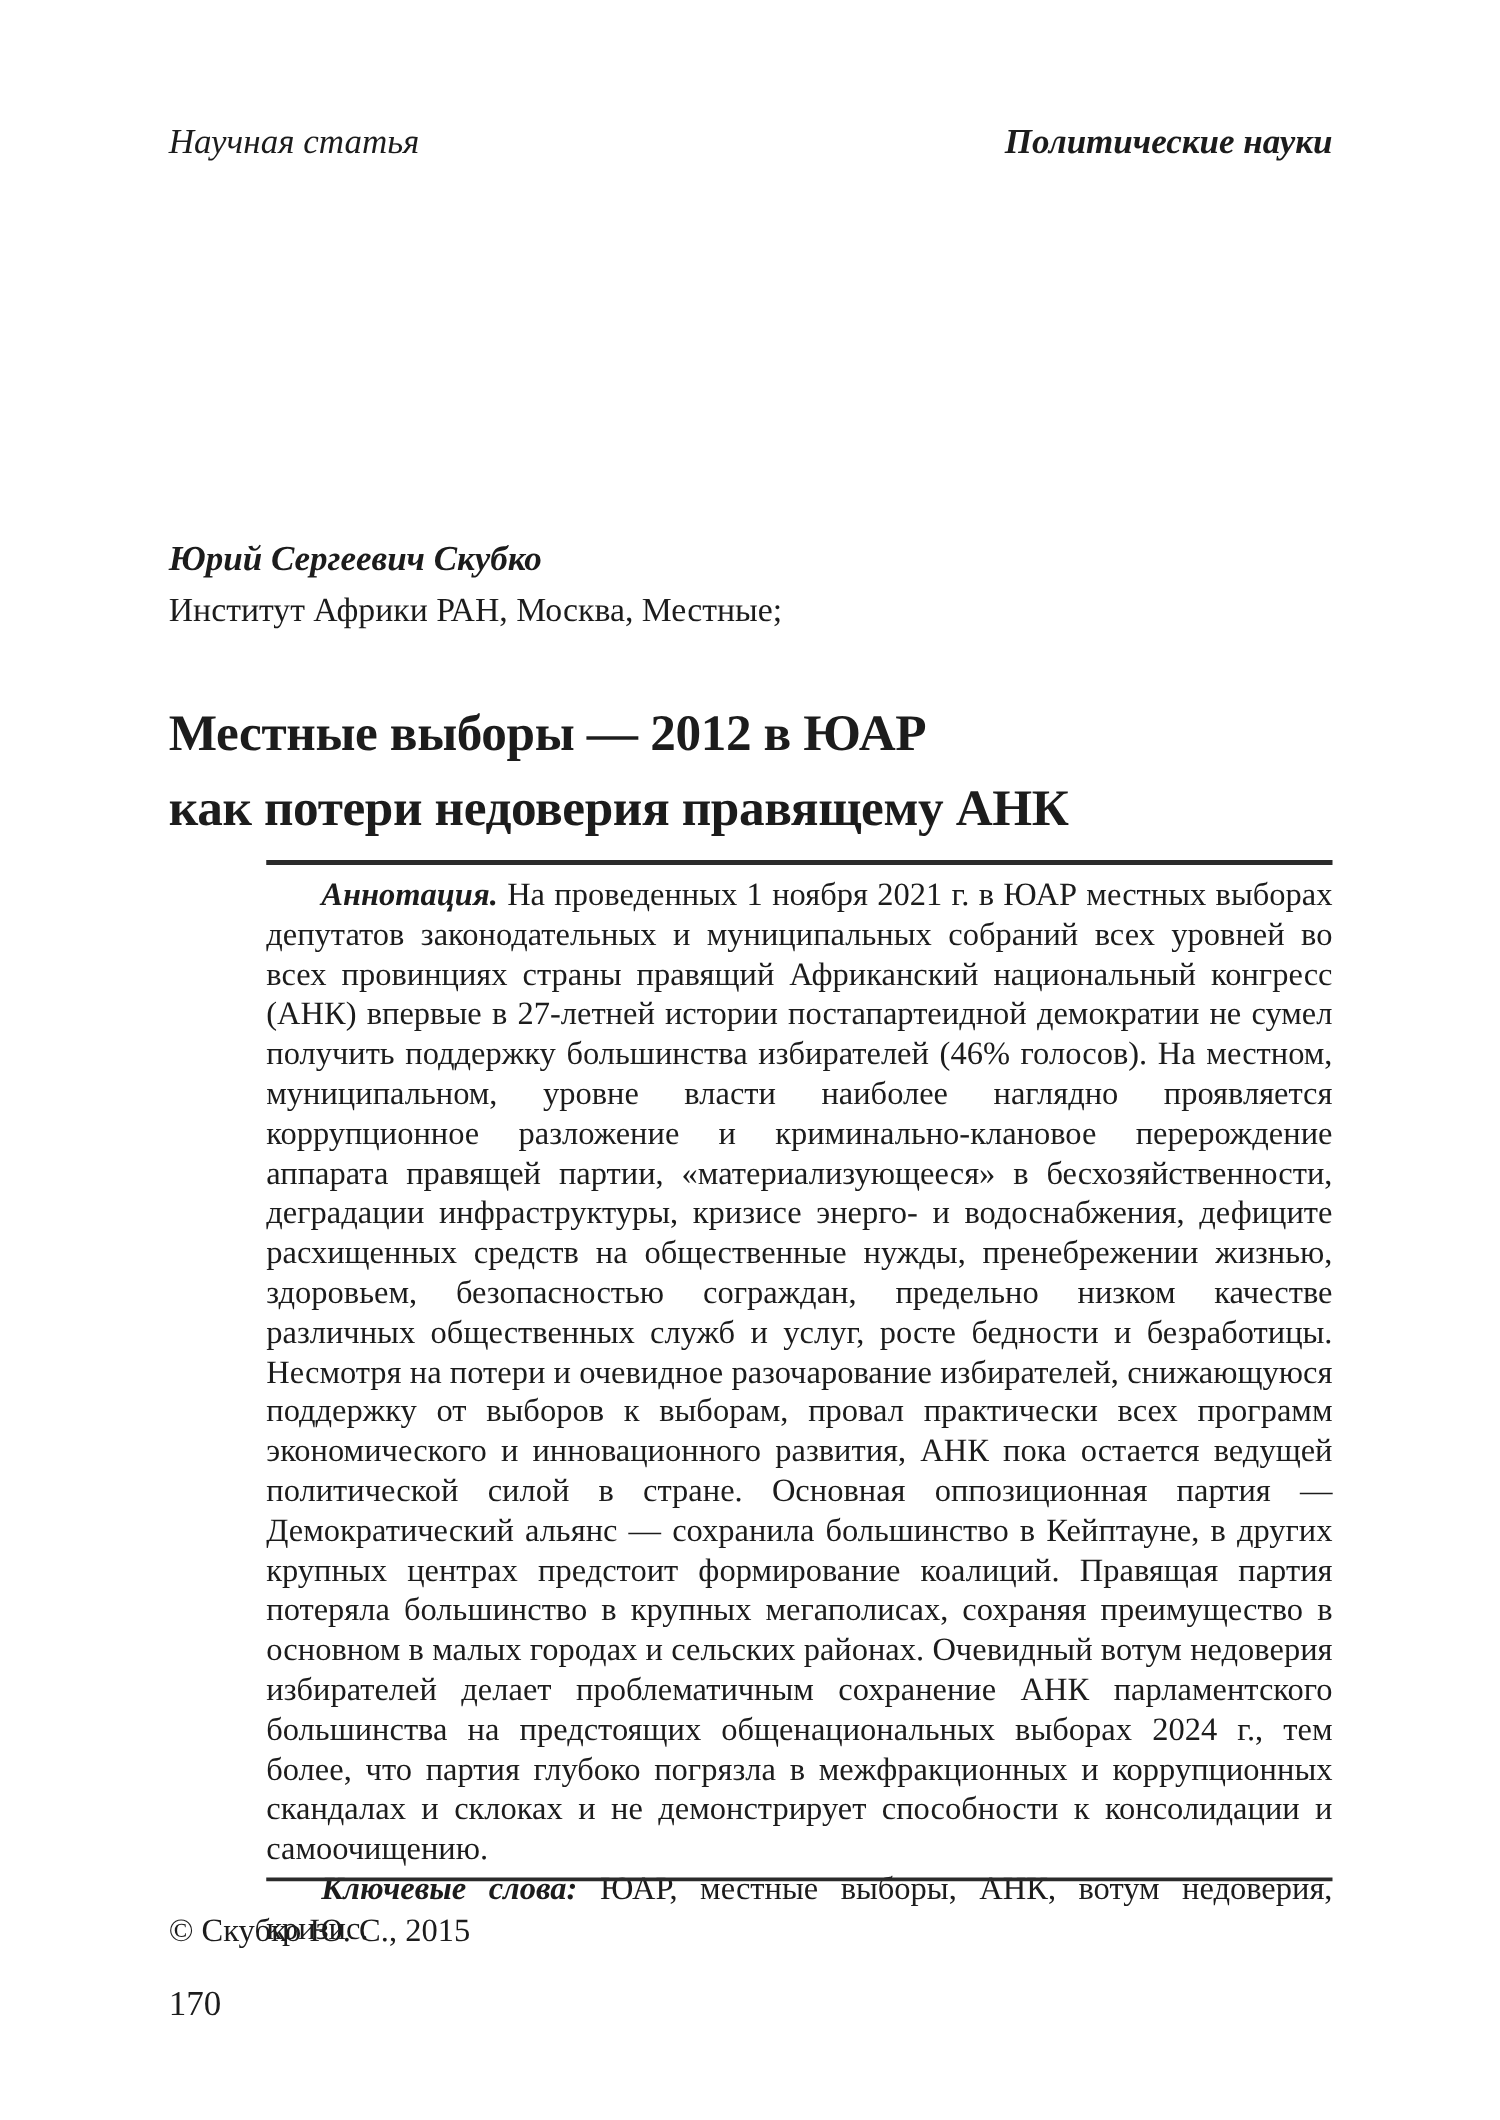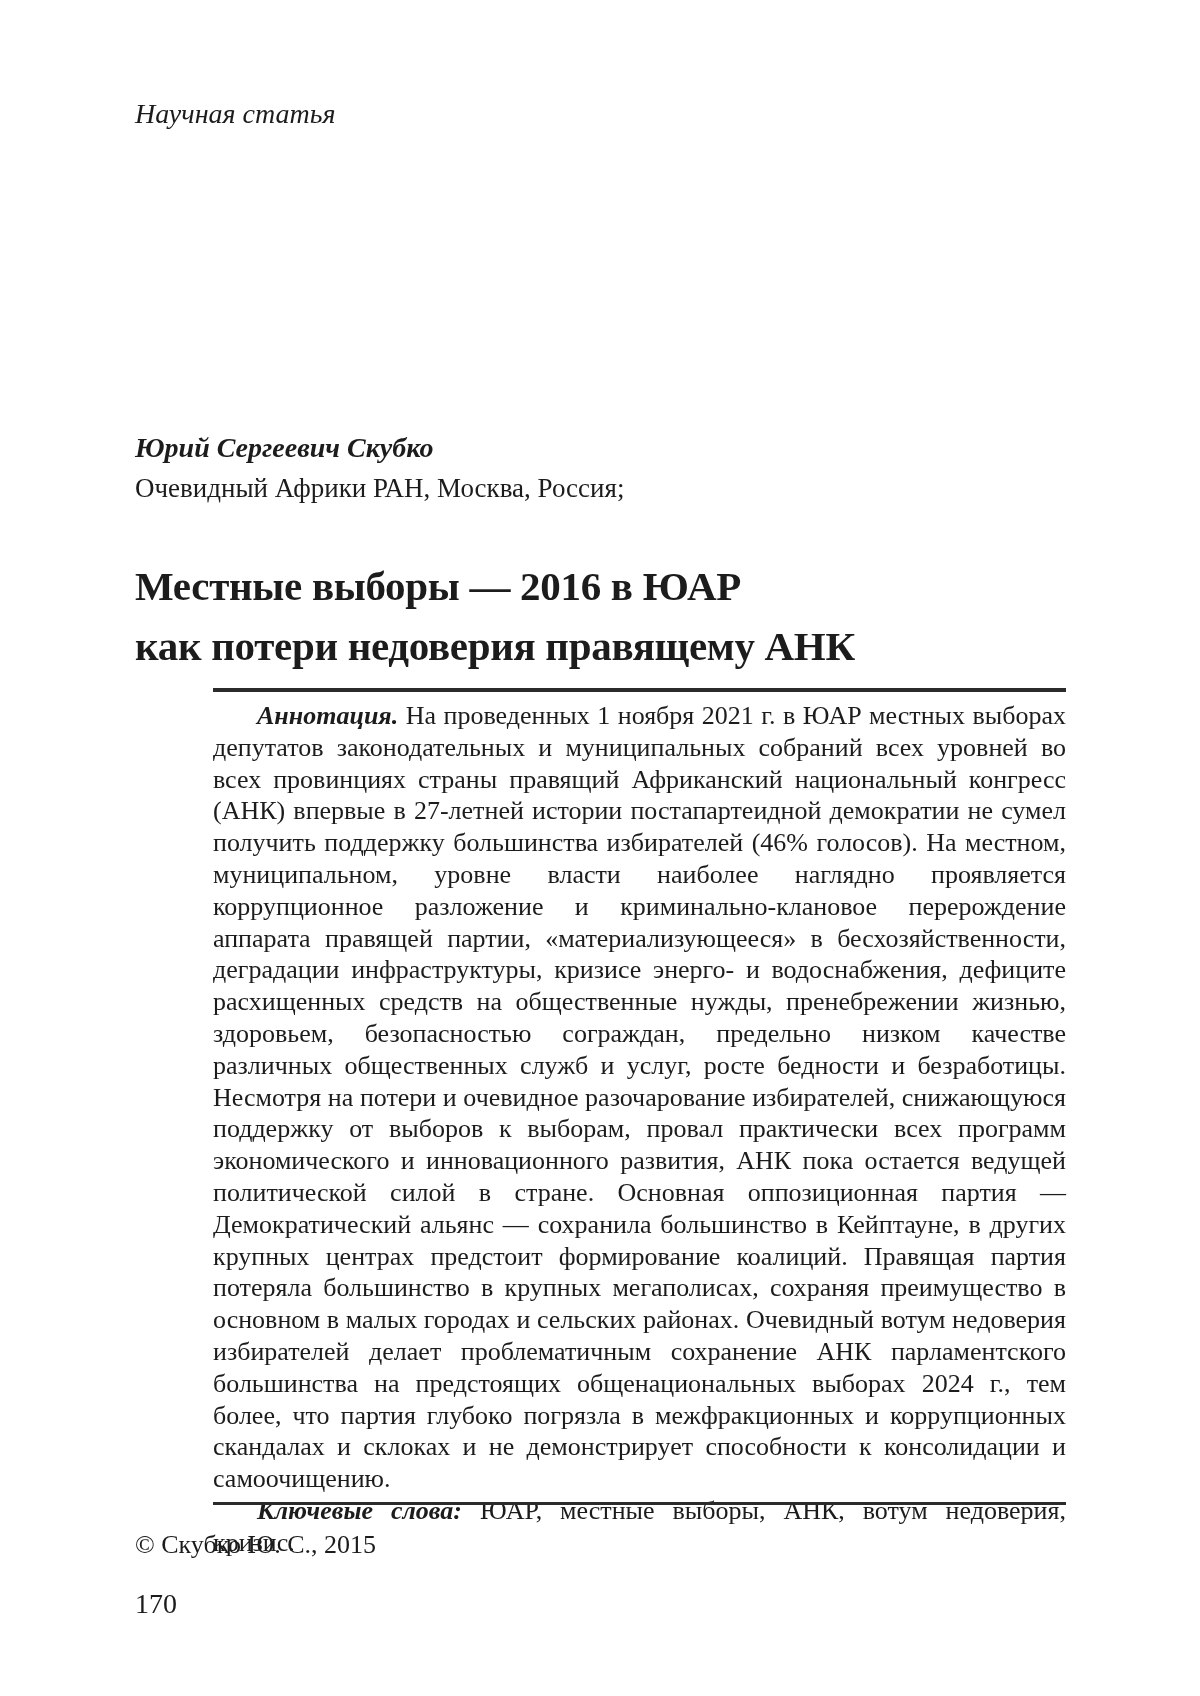--- a/index.html
+++ b/index.html
@@ -104,29 +104,30 @@
     line-height: 36px;
   }
 </style>
 </head>
 <body>
 
 <div class="page">
 
   <div class="header-row">
     <span class="header-left">Научная статья</span>
+    <span class="header-right">Политические науки</span>
   </div>
 
   <div class="author-block">
     <div class="author-name">Юрий Сергеевич Скубко</div>
-    <div class="author-affiliation">Очевидный Африки РАН, Москва, Россия;</div>
+    <div class="author-affiliation">Институт Африки РАН, Москва, Местные;</div>
   </div>
 
   <div class="article-title">
-    <div>Местные выборы — 2016 в ЮАР</div>
+    <div>Местные выборы — 2012 в ЮАР</div>
     <div>как потери недоверия правящему АНК</div>
   </div>
 
   <div class="rule rule-top"></div>
 
   <div class="abstract-block">
     <p><span class="inline-label">Аннотация.</span> <span>На проведенных 1 ноября 2021 г. в ЮАР местных выборах депутатов законодательных и муниципальных собраний всех уровней во всех провинциях страны правящий Африканский национальный конгресс (АНК) впервые в 27-летней истории постапартеидной демократии не сумел получить поддержку большинства избирателей (46% голосов). На местном, муниципальном, уровне власти наиболее наглядно проявляется коррупционное разложение и криминально-клановое перерождение аппарата правящей партии, «материализующееся» в бесхозяйственности, деградации инфраструктуры, кризисе энерго- и водоснабжения, дефиците расхищенных средств на общественные нужды, пренебрежении жизнью, здоровьем, безопасностью сограждан, предельно низком качестве различных общественных служб и услуг, росте бедности и безработицы. Несмотря на потери и очевидное разочарование избирателей, снижающуюся поддержку от выборов к выборам, провал практически всех программ экономического и инновационного развития, АНК пока остается ведущей политической силой в стране. Основная оппозиционная партия — Демократический альянс — сохранила большинство в Кейптауне, в других крупных центрах предстоит формирование коалиций. Правящая партия потеряла большинство в крупных мегаполисах, сохраняя преимущество в основном в малых городах и сельских районах. Очевидный вотум недоверия избирателей делает проблематичным сохранение АНК парламентского большинства на предстоящих общенациональных выборах 2024 г., тем более, что партия глубоко погрязла в межфракционных и коррупционных скандалах и склоках и не демонстрирует способности к консолидации и самоочищению.</span></p>
     <p><span class="inline-label">Ключевые слова:</span> <span>ЮАР, местные выборы, АНК, вотум недоверия, кризис.</span></p>
   </div>
 

